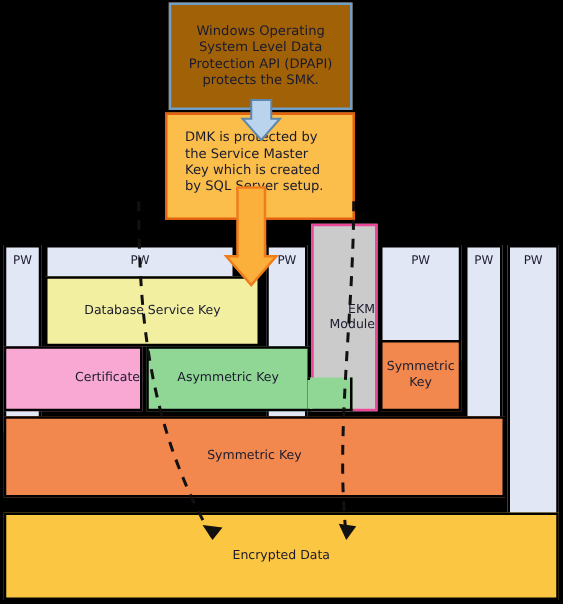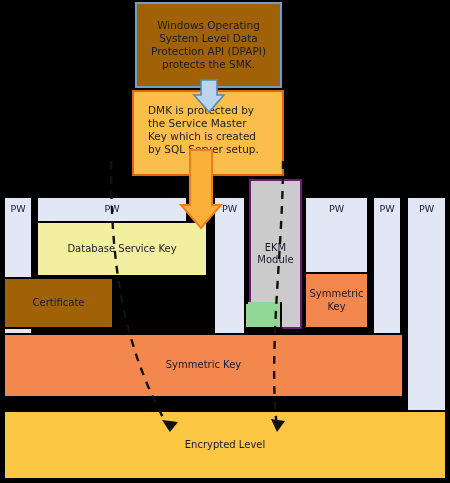--- a/index.html
+++ b/index.html
@@ -14,23 +14,23 @@
   .note{border:2px solid #000;font-size:10.5px;}
   .note.blue{background:#a16207;border-color:#6f9fc8;}
   .note.orange{background:#fbbe4a;border-color:#e2620f;
                align-items:flex-start;justify-content:flex-start;
                text-align:left;padding:12px 14px 8px 14px;}
 
   .pw{background:#e1e7f4;border:2px solid #000;font-size:9.5px;
       align-items:flex-start;padding-top:5px;margin-top:17px;}
 
   .dmk{background:#f2f0a0;border:2px solid #000;font-size:10px;}
-  .cert{background:#a16207;border:2px solid #000;font-size:10px;}
+  .cert{background:#f9a8d4;border:2px solid #000;font-size:10px;justify-content:flex-end;}
   .asym{background:#90d695;border:2px solid #000;font-size:10px;}
-  .ekm{background:#cbcbcb;border:2px solid #701a75;font-size:10px;}
+  .ekm{background:#cbcbcb;border:2px solid #ec4899;font-size:10px;text-align:right;}
   .symsm{background:#f2884e;border:2px solid #000;font-size:10px;}
   .symwide{background:#f2884e;border:2px solid #000;font-size:10px;}
   .encdata{background:#fbc642;border:2px solid #000;font-size:10px;}
 
   .asym-notch{position:absolute;background:#90d695;box-sizing:border-box;
               border-left:2px solid #000;border-bottom:2px solid #000;
               border-right:2px solid #000;}
   .asym-patch{position:absolute;background:#90d695;}
 
   svg.ov{position:absolute;left:0;top:0;width:450px;height:483px;
@@ -79,33 +79,36 @@
   </div>
 
   <div class="box ekm" style="left:249px;top:179px;width:53px;height:150px;">
     <span class="lbl">EKM Module</span>
   </div>
 
   <div class="box cert" style="left:3px;top:277px;width:111px;height:52px;">
     <span class="lbl">Certificate</span>
   </div>
 
+  <div class="box asym" style="left:117px;top:277px;width:131px;height:52px;">
+    <span class="lbl">Asymmetric Key</span>
+  </div>
   <div class="asym-notch" style="left:246px;top:302px;width:36px;height:27px;"></div>
   <div class="asym-patch" style="left:246px;top:304px;width:4px;height:23px;"></div>
 
   <div class="box symsm" style="left:304px;top:272px;width:65px;height:57px;">
     <span class="lbl">Symmetric Key</span>
   </div>
 
   <div class="box symwide" style="left:3px;top:333px;width:401px;height:65px;">
     <span class="lbl">Symmetric Key</span>
   </div>
 
   <div class="box encdata" style="left:3px;top:410px;width:444px;height:70px;">
-    <span class="lbl">Encrypted Level</span>
+    <span class="lbl">Encrypted Data</span>
   </div>
 
   <svg class="ov" viewBox="0 0 450 483">
 
     <g>
       <path d="M201,80 L201,95 L194,95 L209,112 L224,95 L217,95 L217,80 Z" fill="#b9d4ec" stroke="#5d87ad" stroke-width="1.6"></path>
     </g>
 
     <g>
       <path d="M190,150 L190,205 L181,205 L201,228 L221,205 L212,205 L212,150 Z" fill="#fbb03b" stroke="#f07c1c" stroke-width="2"></path>

